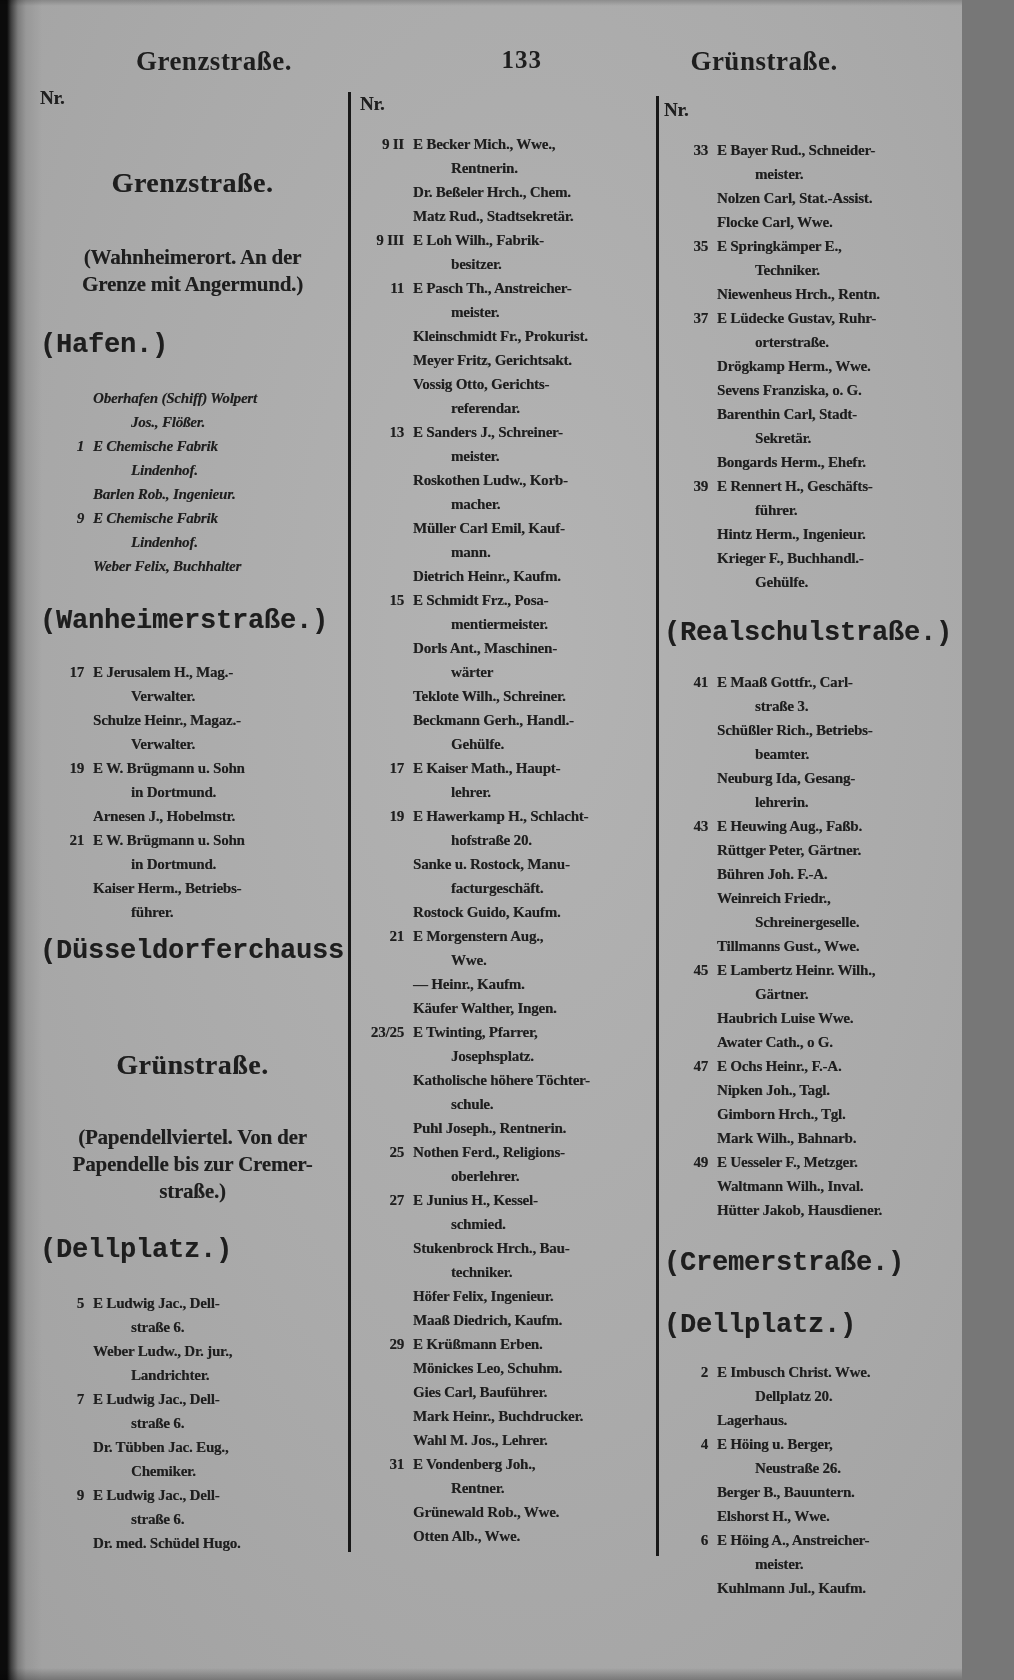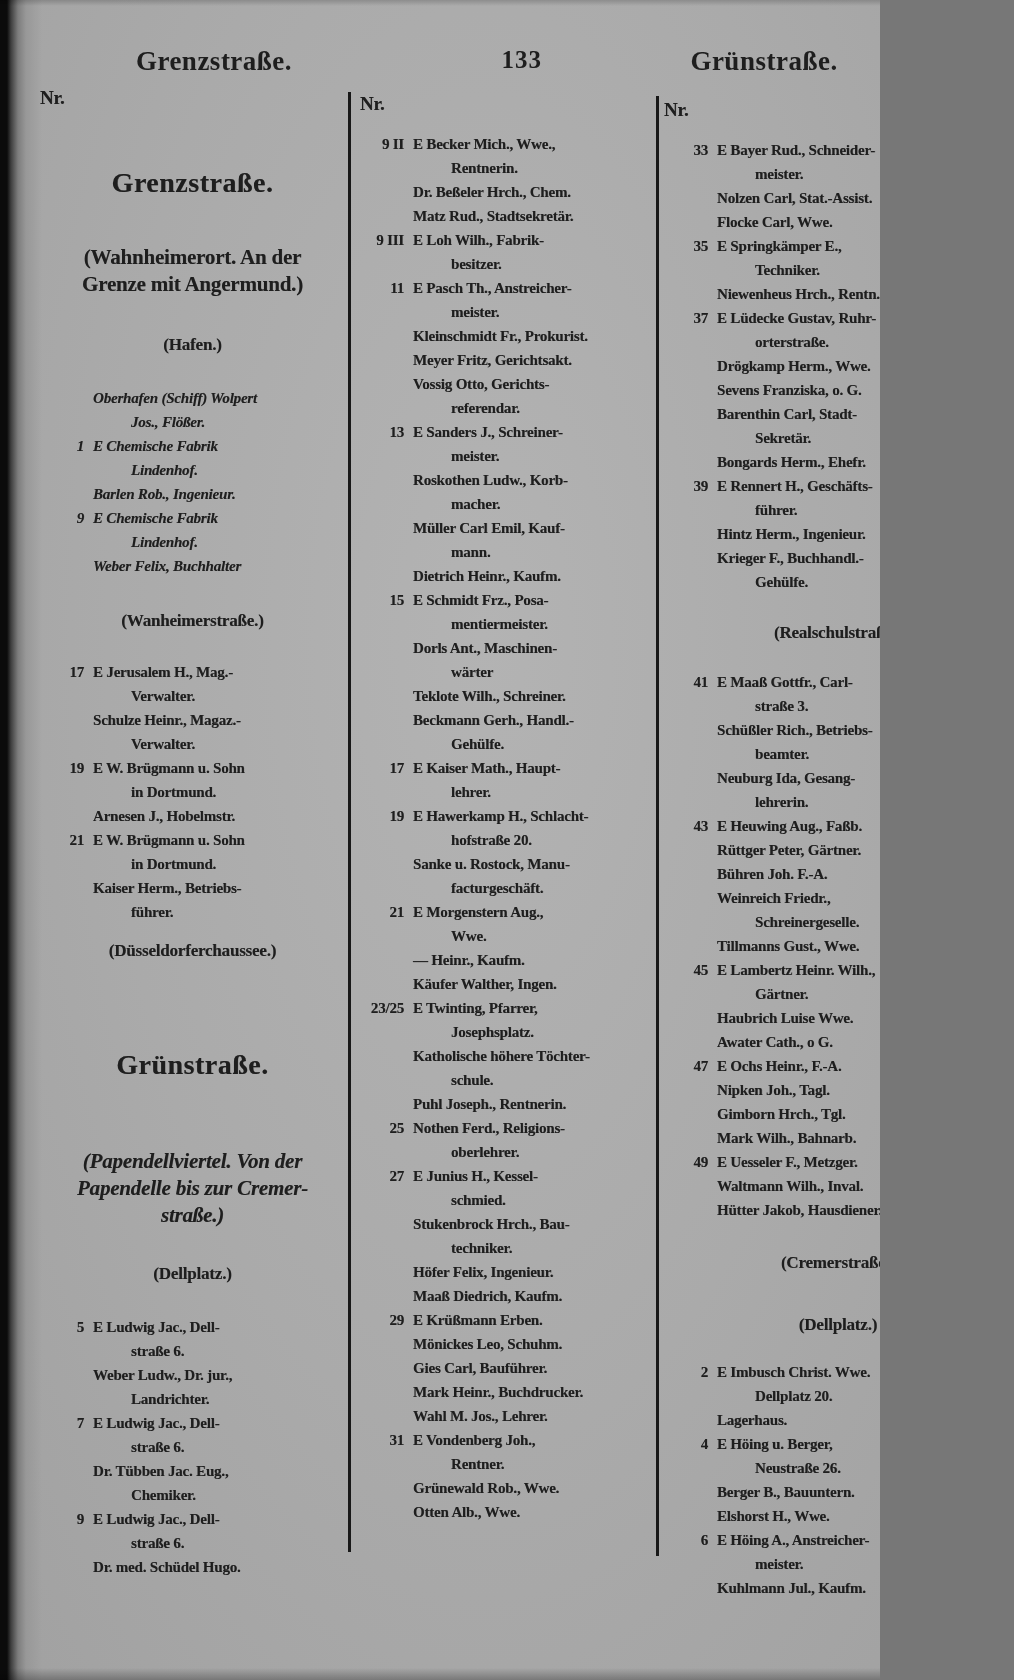--- a/index.html
+++ b/index.html
@@ -1,17 +1,17 @@
 <!DOCTYPE html>
 <html><head>
 <meta charset="utf-8">
 <style>
   html,body{margin:0;padding:0;background:#777;}
   .page{
-    position:relative;width:880px;height:1680px;overflow:hidden;
+    position:relative;width:962px;height:1680px;overflow:hidden;
     background:#a9a9a9;
     background-image:radial-gradient(ellipse at 55% 38%, #b3b3b3 0%, #aaaaaa 55%, #a1a1a1 100%);
     font-family:"Liberation Serif","DejaVu Serif",serif;
     font-weight:700;color:#1e1e1e;
   }
   .binding{
     position:absolute;left:0;top:0;bottom:0;width:42px;
     background:linear-gradient(90deg,#0b0b0b 0,#0b0b0b 7px,#3f3f3f 11px,#7d7d7d 18px,#989898 26px,rgba(169,169,169,0) 100%);
   }
   .bottom-shade{
@@ -33,21 +33,21 @@
 
   .col{position:absolute;overflow:hidden;letter-spacing:-0.2px;
        text-shadow:0.3px 0.3px 0 rgba(25,25,25,0.45);}
   .col1{left:40px;top:86px;width:305px;height:1520px;}
   .col2{left:360px;top:92px;width:292px;height:1520px;}
   .col3{left:664px;top:98px;width:348px;height:1540px;}
 
   .nrlbl{font-size:19px;line-height:24px;}
   .street-heading{font-size:28px;line-height:34px;text-align:center;letter-spacing:0.5px;}
   .street-note{font-size:21px;line-height:27px;text-align:center;}
-  .substreet-heading{font-size:17px;line-height:26px;text-align:center;}
+  .substreet-heading{font-size:27px;line-height:26px;font-family:Liberation Mono, monospace;}
   .entries{font-size:15px;line-height:24px;}
   .ln{display:flex;white-space:nowrap;}
   .num{flex:none;min-width:44px;text-align:right;margin-right:9px;}
   .i1 .txt{padding-left:38px;}
 </style>
 </head>
 <body>
 
 <div class="page">
   <div class="binding"></div>
@@ -144,21 +144,21 @@
           <span class="num"></span>
           <span class="txt">Kaiser Herm., Betriebs-</span>
         </div>
         <div class="ln i1">
           <span class="num"></span>
           <span class="txt">führer.</span>
         </div>
       </div>
       <div class="substreet-heading" style="margin-top: 14px;">(Düsseldorferchaussee.)</div>
       <div class="street-heading" style="margin-top: 84px;">Grünstraße.</div>
-      <div class="street-note" style="margin-top: 66px; font-style: italic;">
+      <div class="street-note" style="margin-top: 42px;">
         <div class="note-line">(Papendellviertel. Von der</div>
         <div class="note-line">Papendelle bis zur Cremer-</div>
         <div class="note-line">straße.)</div>
       </div>
       <div class="substreet-heading" style="margin-top: 32px;">(Dellplatz.)</div>
       <div class="entries" style="margin-top: 28px;">
         <div class="ln">
           <span class="num">5</span>
           <span class="txt">E Ludwig Jac., Dell-</span>
         </div>
@@ -329,20 +329,24 @@
         </div>
         <div class="ln">
           <span class="num"></span>
           <span class="txt">Sanke u. Rostock, Manu-</span>
         </div>
         <div class="ln i1">
           <span class="num"></span>
           <span class="txt">facturgeschäft.</span>
         </div>
         <div class="ln">
+          <span class="num"></span>
+          <span class="txt">Rostock Guido, Kaufm.</span>
+        </div>
+        <div class="ln">
           <span class="num">21</span>
           <span class="txt">E Morgenstern Aug.,</span>
         </div>
         <div class="ln i1">
           <span class="num"></span>
           <span class="txt">Wwe.</span>
         </div>
         <div class="ln">
           <span class="num"></span>
           <span class="txt">— Heinr., Kaufm.</span>

